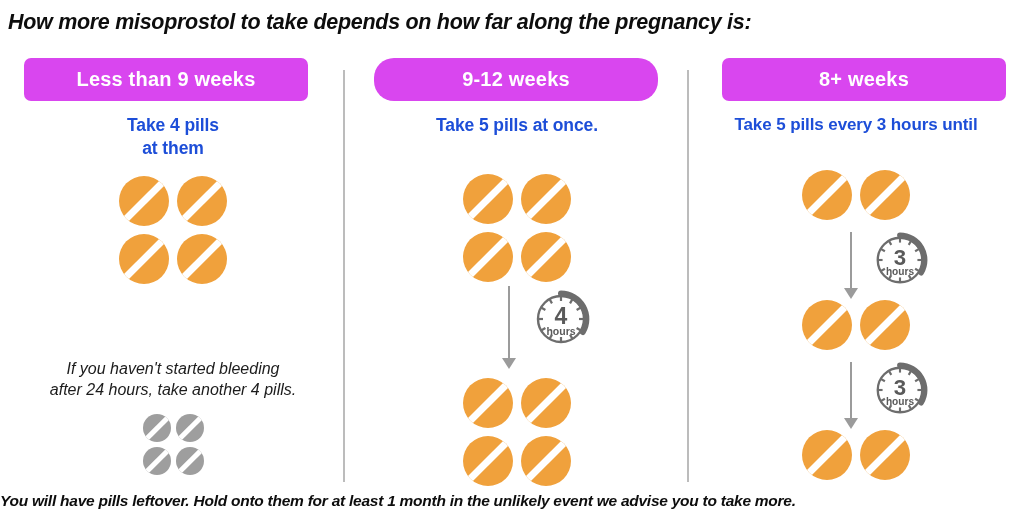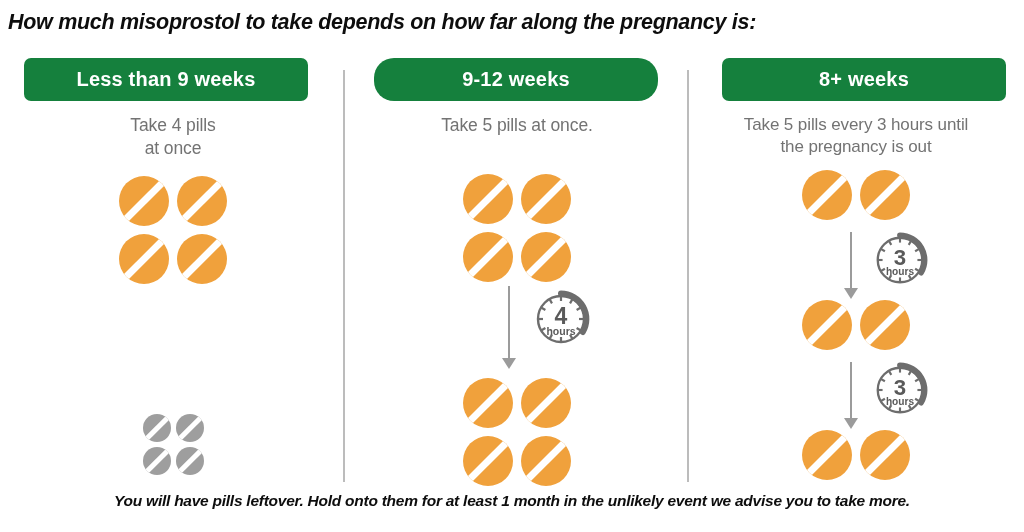--- a/index.html
+++ b/index.html
@@ -55,44 +55,44 @@
     background: #bcbcbc;
   }
   .divider.d1 { left: 343px; }
   .divider.d2 { left: 687px; }
 
   
   .col-header {
     position: absolute;
     top: 6px;
     height: 43px;
-    background: #15803d;
+    background: #d946ef;
     border-radius: 7px;
     display: flex;
     align-items: center;
     justify-content: center;
     color: #ffffff;
     font-size: 20px;
     font-weight: bold;
     letter-spacing: 0.2px;
   }
   .col1 .col-header { left: 16px;  width: 284px; }
   .col2 .col-header { left: 22px;  width: 284px; border-radius: 20px; }
   .col3 .col-header { left: 26px;  width: 284px; }
 
   
   .instruction {
     position: absolute;
     top: 62px;
     width: 100%;
     text-align: center;
     font-size: 17.5px;
-    font-weight: normal;
+    font-weight: bold;
     line-height: 1.32;
-    color: #737373;
+    color: #1d4ed8;
     letter-spacing: -0.1px;
   }
   .col3 .instruction { font-size: 17px; }
 
   
   .pill-grid {
     position: absolute;
     display: grid;
     justify-content: center;
   }
@@ -172,55 +172,59 @@
     color: #1c1c1c;
     line-height: 1.34;
   }
 
   
   .footer {
     position: absolute;
     left: 0;
     top: 492px;
     width: 1024px;
-    text-align: center;
+    text-align: left;
     font-size: 15.5px;
     font-weight: bold;
     font-style: italic;
     color: #0d0d0d;
     letter-spacing: -0.25px;
     white-space: nowrap;
   }
 </style>
 </head>
 <body>
 
-<div class="title">How much misoprostol to take depends on how far along the pregnancy is:</div>
+<div class="title">How more misoprostol to take depends on how far along the pregnancy is:</div>
 
 <div class="columns">
 
   <div class="divider d1"></div>
   <div class="divider d2"></div>
 
   <div class="column col1">
 
     <div class="col-header">Less than 9 weeks</div>
 
     <div class="instruction">
       <div>Take 4 pills</div>
-      <div>at once</div>
+      <div>at them</div>
     </div>
 
     <div class="pill-grid g2col" style="left:0;right:0;top:124px;">
       <div class="pill"></div>
       <div class="pill"></div>
       <div class="pill"></div>
       <div class="pill"></div>
     </div>
 
+    <div class="note" style="top:306px;">
+      <div>If you haven't started bleeding</div>
+      <div>after 24 hours, take another 4 pills.</div>
+    </div>
 
     <div class="pill-grid grey-grid" style="left:0;right:0;top:362px;">
       <div class="pill grey"></div>
       <div class="pill grey"></div>
       <div class="pill grey"></div>
       <div class="pill grey"></div>
     </div>
   </div>
 
   <div class="column col2">
@@ -275,21 +279,20 @@
       <div class="pill"></div>
     </div>
   </div>
 
   <div class="column col3">
 
     <div class="col-header">8+ weeks</div>
 
     <div class="instruction">
       <div>Take 5 pills every 3 hours until</div>
-      <div>the pregnancy is out</div>
     </div>
 
     <div class="pill-grid g2col" style="left:0;right:0;top:118px;">
       <div class="pill"></div>
       <div class="pill"></div>
     </div>
 
     <div class="arrow" style="left:148px;top:180px;height:68px;">
       <div class="shaft" style="height:58px;"></div>
       <div class="head" style="top:56px;"></div>

